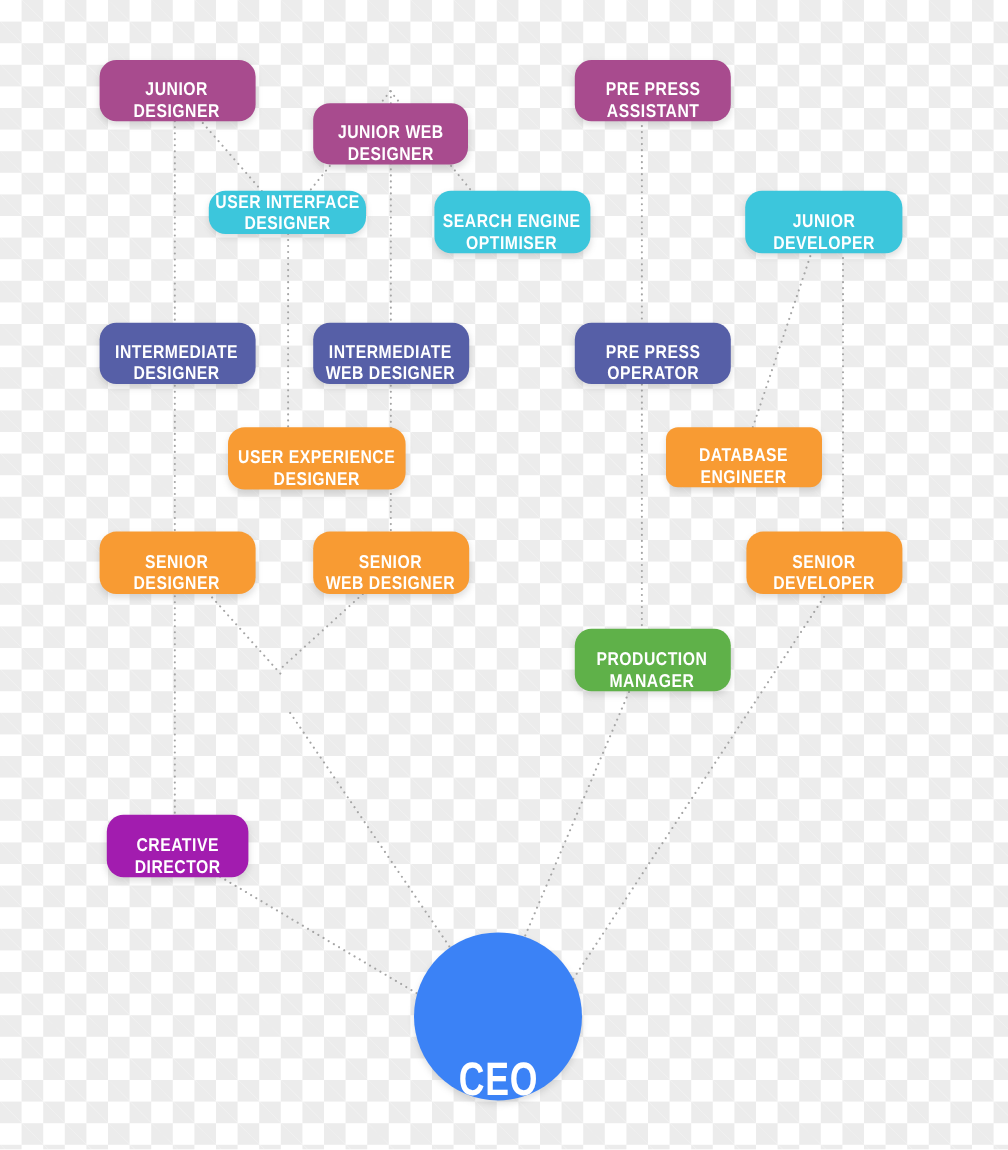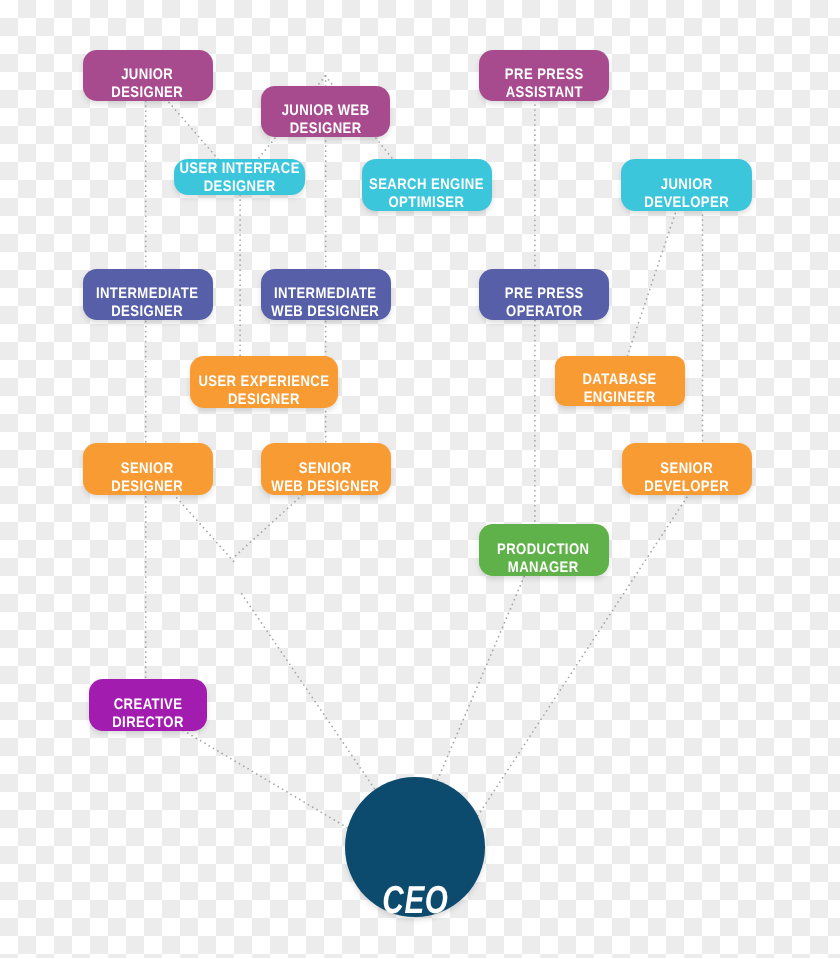--- a/index.html
+++ b/index.html
@@ -143,20 +143,20 @@
           <span class="lbl">PRODUCTION</span>
           <span class="lbl">MANAGER</span>
         </div>
       </div>
       <div class="node" style="left: 88.9px; top: 679.2px; width: 118.2px; height: 51.8px; background-color: #a21caf;">
         <div class="label">
           <span class="lbl">CREATIVE</span>
           <span class="lbl">DIRECTOR</span>
         </div>
       </div>
-      <div class="node ceo" style="left: 345px; top: 777px; width: 140px; height: 140px; background-color: #0c4a6e; font-style: italic;">
+      <div class="node ceo" style="left: 345px; top: 777px; width: 140px; height: 140px; background-color: #3b82f6;">
         <div class="label">
           <span class="lbl">CEO</span>
         </div>
       </div>
   </div>
 
 </div>
 
 </body></html>

